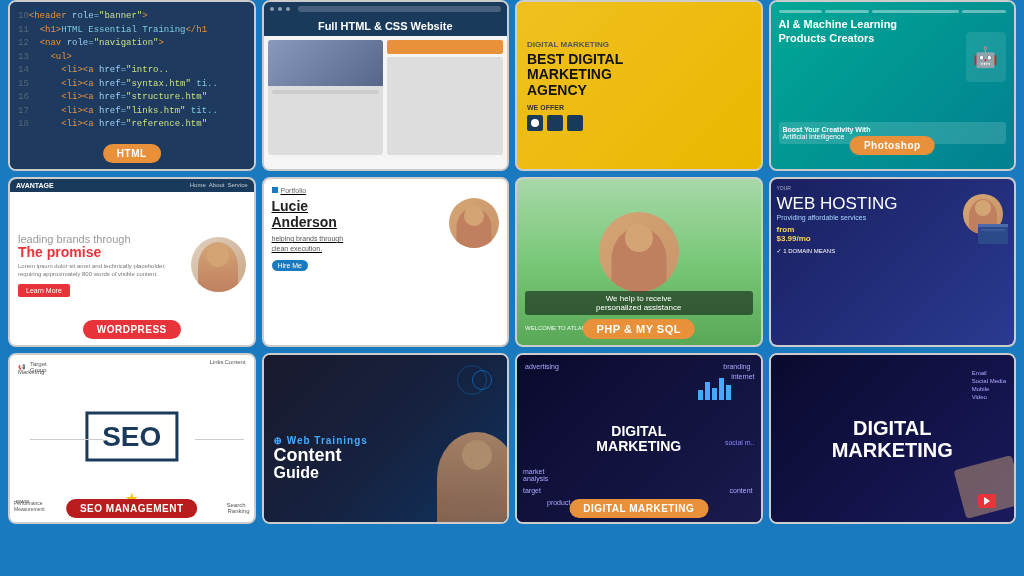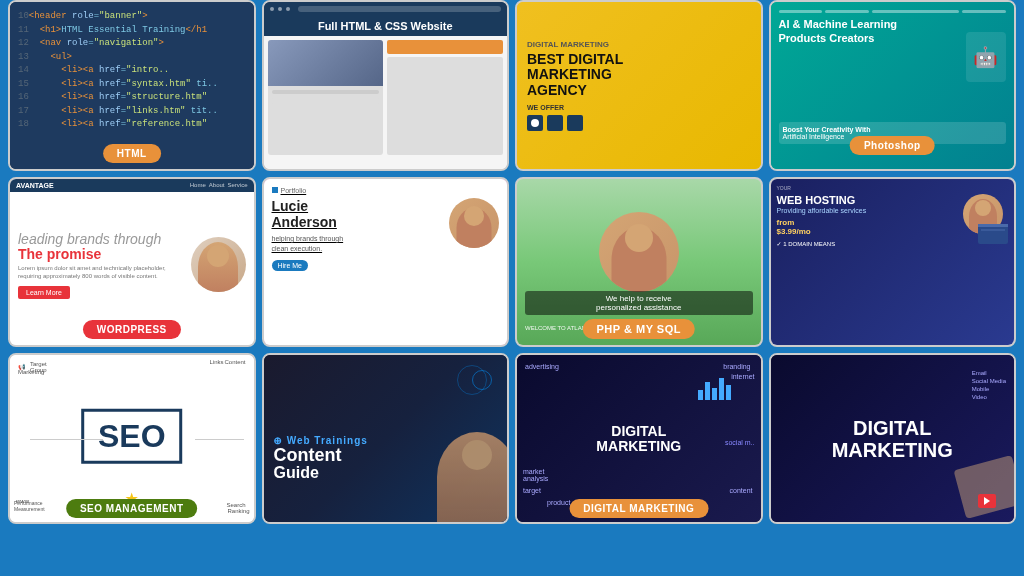--- a/index.html
+++ b/index.html
@@ -88,21 +88,21 @@
     .wordpress-badge { background: #e8333a; color: white; }
     
     .cell-6 { background: #f9a8d4; text-decoration: underline; }
     
     .cell-7 { background: #c8e8d0; }
     .php-badge { background: #e8913a; color: white; }
     
     .cell-8 { background: #f5f5ff; }
     
     .cell-9 { background: #fff; }
-    .seo-badge { background: #4d7c0f; color: white; }
+    .seo-badge { background: #b91c1c; color: white; }
     
     .cell-10 { background: #1a1a2e; }
     
     .cell-11 { background: #0a0a2e; }
     .dm-badge { background: #e8913a; color: white; }
     
     .cell-12 { background: #1a1a3e; }
   </style>
 </head>
 <body>
@@ -205,21 +205,21 @@
           <div style="background:#1a3a5c;padding:3px 6px;display:flex;gap:6px;align-items:center;">
             <div style="color:white;font-size:7px;font-weight:bold;">AVANTAGE</div>
             <div style="flex:1;display:flex;gap:3px;justify-content:flex-end;">
               <div style="color:rgba(255,255,255,0.7);font-size:6px;">Home</div>
               <div style="color:rgba(255,255,255,0.7);font-size:6px;">About</div>
               <div style="color:rgba(255,255,255,0.7);font-size:6px;">Service</div>
             </div>
           </div>
           <div style="display:flex;align-items:center;height:calc(100% - 20px);padding:8px;gap:6px;">
             <div style="flex:1;">
-              <div style="font-size:14px;color:#999;font-style:italic;">leading brands through</div>
+              <div style="font-size:11px;color:#999;">leading brands through</div>
               <div style="font-size:14px;font-weight:900;color:#e8333a;line-height:1.1;">The promise</div>
               <div style="font-size:6px;color:#777;margin-top:3px;line-height:1.3;">Lorem ipsum dolor sit amet and technically placeholder,<br>requiring approximately 800 words of visible content.</div>
               <div style="margin-top:4px;background:#e8333a;color:white;font-size:7px;padding:3px 8px;display:inline-block;border-radius:2px;">Learn More</div>
             </div>
             <div style="width:55px;height:55px;border-radius:50%;background:linear-gradient(135deg,#e0d0c0,#c8a888);overflow:hidden;flex-shrink:0;position:relative;">
               <div style="position:absolute;bottom:0;left:50%;transform:translateX(-50%);width:40px;height:50px;background:linear-gradient(180deg,#d4a574,#c08060);border-radius:50% 50% 0 0;"></div>
               <div style="position:absolute;top:8px;left:50%;transform:translateX(-50%);width:22px;height:22px;background:#d4a574;border-radius:50%;"></div>
             </div>
           </div>
           <div class="label-badge wordpress-badge" style="bottom:6px;">WORDPRESS</div>
@@ -268,21 +268,21 @@
     </div>
 
     <div class="cell cell-8">
       <div class="cell-content">
         <div style="width:100%;height:100%;background:linear-gradient(135deg,#1a2060 0%,#2a3a90 100%);position:relative;padding:6px;">
           <div style="display:flex;gap:3px;margin-bottom:3px;">
             <div style="color:rgba(255,255,255,0.6);font-size:5px;">YOUR</div>
           </div>
           <div style="display:flex;justify-content:space-between;align-items:flex-start;">
             <div>
-              <div style="color:white;font-size:11px;font-weight:700;line-height:1.2;">WEB HOSTING</div>
+              <div style="color:white;font-size:17px;font-weight:400;line-height:1.2;text-align:right;">WEB HOSTING</div>
               <div style="color:#aad4ff;font-size:7px;">Providing affordable services</div>
               <div style="margin-top:4px;color:#ffd060;font-size:8px;font-weight:bold;">from<br>$3.99/mo</div>
               <div style="margin-top:4px;">
                 <div style="color:white;font-size:6px;">✓ 1 DOMAIN MEANS</div>
               </div>
             </div>
             <div style="width:45px;height:50px;position:relative;">
               <div style="width:40px;height:40px;border-radius:50%;background:linear-gradient(135deg,#d4a574,#c8956a);overflow:hidden;position:relative;">
                 <div style="position:absolute;bottom:0;left:50%;transform:translateX(-50%);width:28px;height:35px;background:#c08060;border-radius:50% 50% 0 0;"></div>
                 <div style="position:absolute;top:6px;left:50%;transform:translateX(-50%);width:16px;height:16px;background:#d4a574;border-radius:50%;"></div>
@@ -307,21 +307,21 @@
           <div style="position:absolute;top:4px;right:8px;font-size:6px;color:#555;">Content</div>
           <div style="position:absolute;top:14px;left:8px;font-size:6px;color:#555;">Marketing</div>
           <div style="position:absolute;bottom:18px;left:6px;font-size:6px;color:#555;">www</div>
           <div style="position:absolute;bottom:10px;left:4px;font-size:5px;color:#555;">Performance<br>Measurement</div>
           <div style="position:absolute;bottom:14px;right:8px;font-size:6px;color:#555;">Search</div>
           <div style="position:absolute;bottom:8px;right:4px;font-size:6px;color:#555;">Ranking</div>
 
           <div style="position:absolute;bottom:14px;left:50%;transform:translateX(-50%);font-size:16px;color:#f5c518;">★</div>
 
           <div style="position:absolute;top:50%;left:50%;transform:translate(-50%,-55%);border:3px solid #1a3a5c;padding:6px 14px;background:white;">
-            <div style="font-size:32px;font-weight:900;color:#1a3a5c;">SEO</div>
+            <div style="font-size:28px;font-weight:900;color:#1a3a5c;">SEO</div>
           </div>
 
           <div style="position:absolute;top:50%;left:20px;width:30%;height:1px;background:#ccc;"></div>
           <div style="position:absolute;top:50%;right:10px;width:20%;height:1px;background:#ccc;"></div>
           <div class="label-badge seo-badge" style="bottom:4px;font-size:10px;">SEO MANAGEMENT</div>
         </div>
       </div>
     </div>
 
     <div class="cell cell-10">

